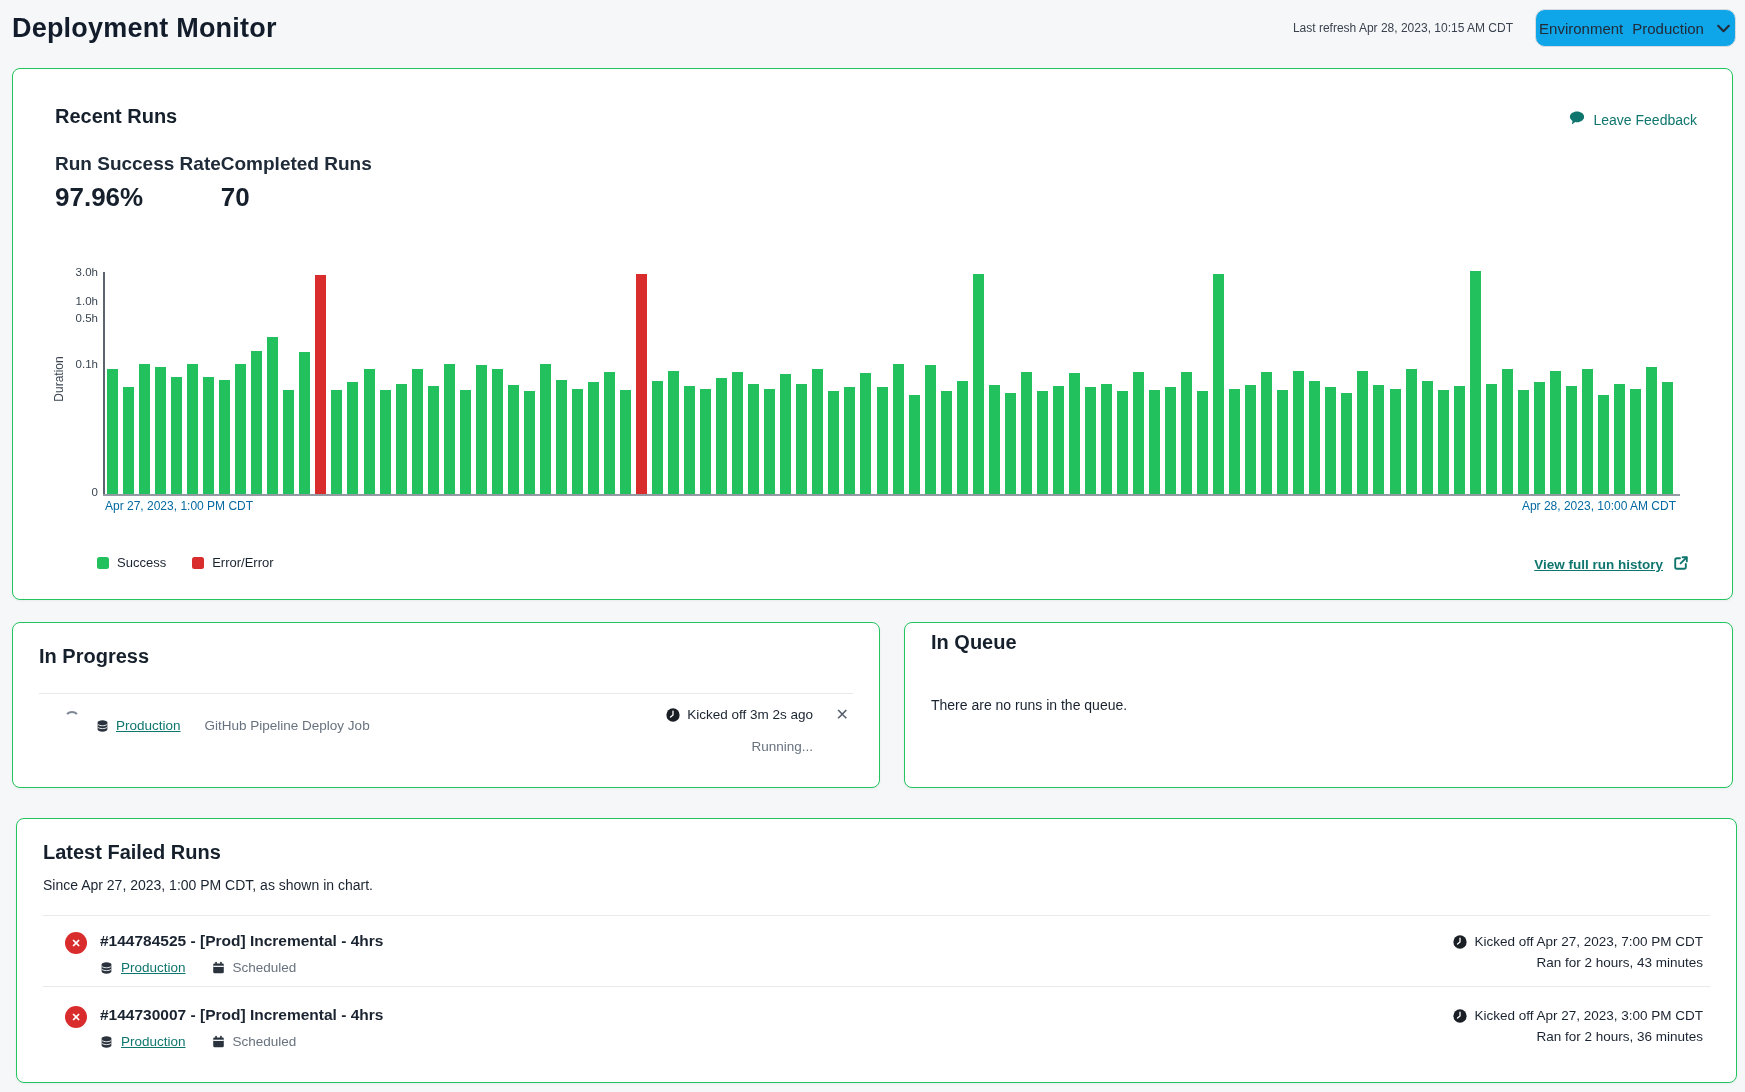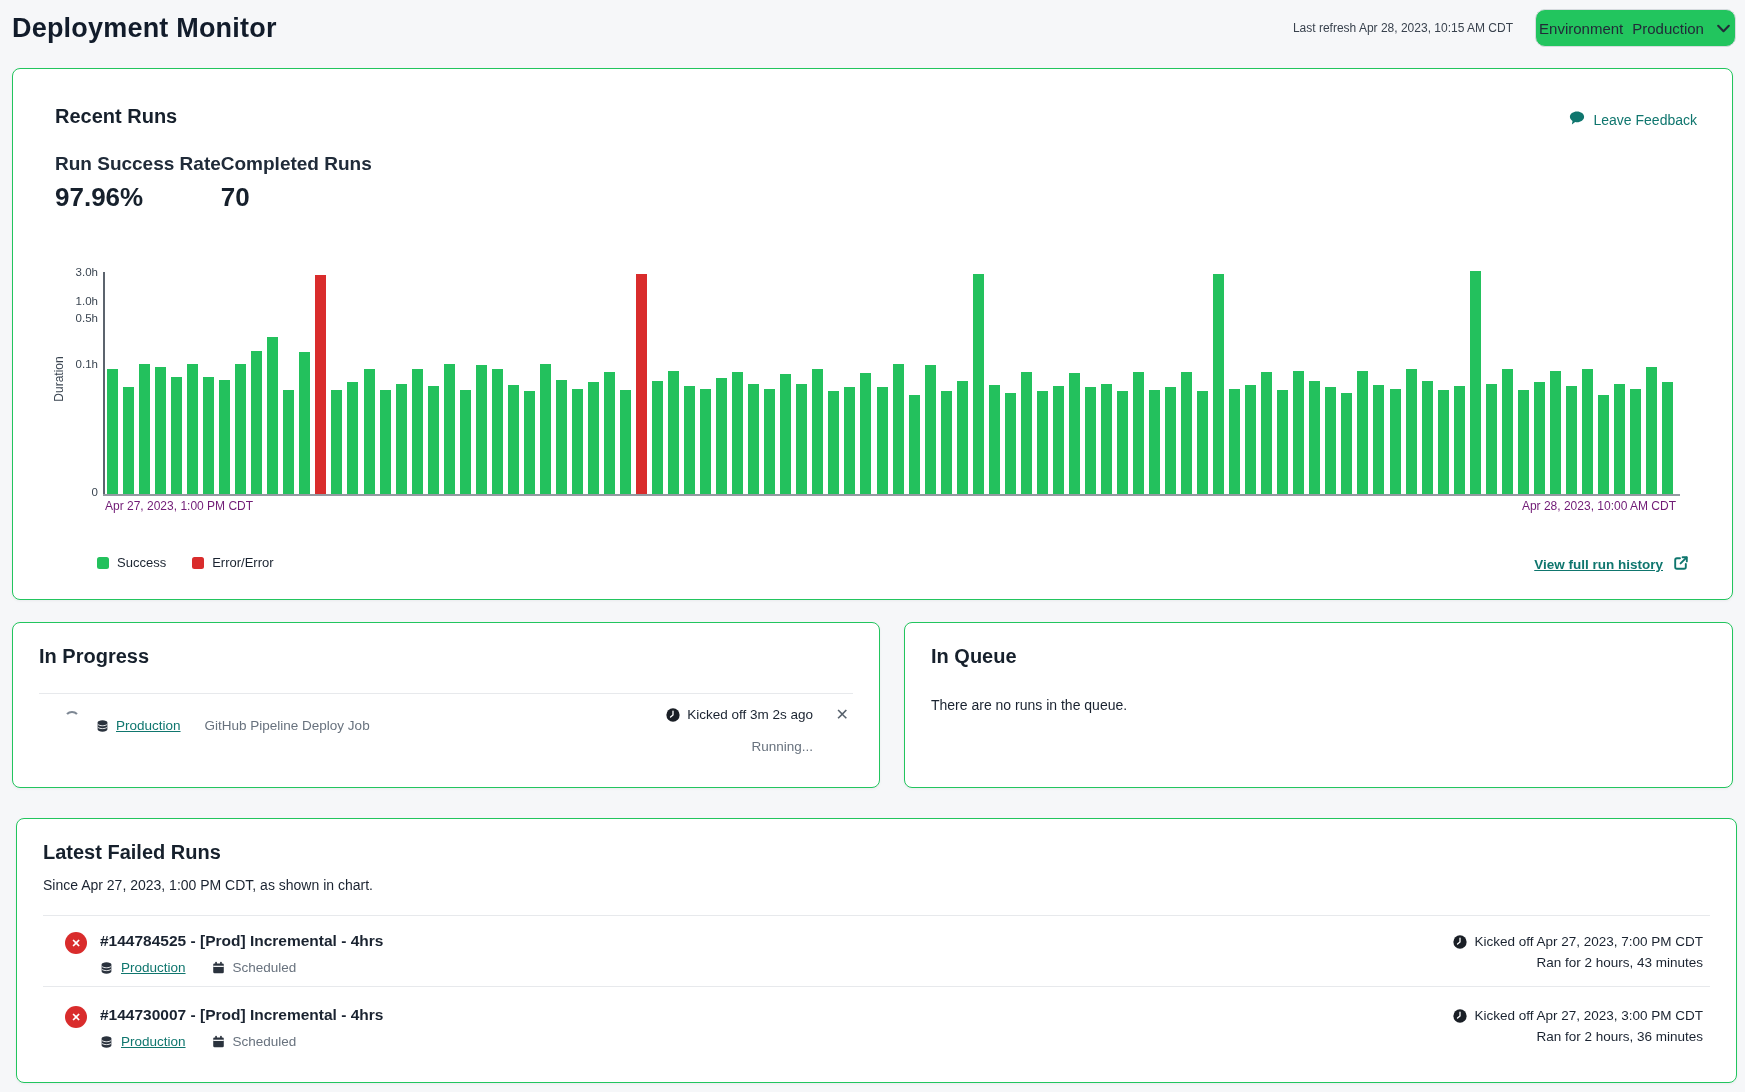--- a/index.html
+++ b/index.html
@@ -3,21 +3,21 @@
 <meta charset="utf-8">
 <style>
   * { margin:0; padding:0; box-sizing:border-box; }
   html,body { background:#F6F7F9; }
   body { font-family:"Liberation Sans", sans-serif; color:#1A2330; }
   .page { position:relative; width:1745px; height:1092px; background:#F6F7F9; overflow:hidden; }
 
   
   .page-title { position:absolute; left:12px; top:13px; font-size:27px; font-weight:700; color:#121C2B; letter-spacing:.2px; }
   .last-refresh { position:absolute; right:232px; top:21px; font-size:12px; color:#39424E; }
-  .env-select { position:absolute; left:1535px; top:9px; width:201px; height:38px; background:#22c55e;
+  .env-select { position:absolute; left:1535px; top:9px; width:201px; height:38px; background:#0ea5e9;
     border:1px solid #D7DBDF; border-radius:10px; display:flex; align-items:center; justify-content:center;
     gap:9px; font-size:15px; color:#222B38; cursor:pointer; font-family:inherit; }
   .env-select .chev { display:inline-flex; margin-left:2px; }
 
   
   .card { position:absolute; background:#fff; border:1px solid #22c55e; border-radius:8px;
     box-shadow:0 1px 3px rgba(16,24,40,.05);text-decoration:underline; }
   .card-recent  { left:12px; top:68px;  width:1721px; height:532px; }
   .card-progress{ left:12px; top:622px; width:868px;  height:166px; }
   .card-queue   { left:904px; top:622px; width:829px; height:166px; }
@@ -35,21 +35,21 @@
 
   
   .ylab { position:absolute; left:0; width:85px; text-align:right; font-size:11.5px; line-height:14px; color:#3A4551; }
   .duration-label { position:absolute; left:46px; top:310px; transform:translate(-50%,-50%) rotate(-90deg);
     font-size:12px; color:#3A4551; }
   .vaxis { position:absolute; left:90px; top:203px; width:1.5px; height:222px; background:#5C646E; }
   .baseline { position:absolute; left:90px; top:425px; width:1577px; height:1.5px; background:#949AA1; }
   .bars { position:absolute; left:94px; top:202px; width:1567px; height:223px;
     display:flex; align-items:flex-end; justify-content:space-between; }
   .bar { width:11px; }
-  .xlab { position:absolute; top:430px; font-size:12px; color:#701a75; }
+  .xlab { position:absolute; top:430px; font-size:12px; color:#0369a1; }
   .xlab.left { left:92px; } .xlab.right { right:56px; }
   .legend { position:absolute; left:84px; top:486px; display:flex; align-items:center; gap:26px; }
   .legend-item { display:flex; align-items:center; gap:8px; font-size:13px; color:#1A2330; }
   .swatch { width:12px; height:12px; border-radius:2.5px; display:inline-block; }
   .view-history { position:absolute; right:43px; top:486px; display:flex; align-items:center; gap:10px;
     color:#0F766E; font-size:13.5px; font-weight:600; cursor:pointer; }
   .view-history .txt { text-decoration:underline; }
 
   
   .divider { position:absolute; left:26px; right:26px; height:1px; background:#E7E9EC; }
@@ -69,21 +69,21 @@
   .spinner { position:absolute; left:0; top:8px; width:16px; height:16px; border-radius:50%;
     border:2px solid transparent; border-top-color:#7E8894; animation:spin 1.1s linear infinite; }
   @keyframes spin { to { transform:rotate(360deg);} }
   .prog-main { margin-left:32px; padding-top:4px; }
   .prog-tags { margin-top:11px; }
   .prog-right { position:absolute; right:36px; top:3px; }
   .prog-status { text-align:right; font-size:13.5px; margin-top:13px; line-height:19px; }
   .close-x { position:absolute; right:0; top:4px; font-size:16px; color:#57616C; cursor:pointer; line-height:16px; background:none; border:none; font-family:inherit; }
 
   
-  .queue-heading { position:absolute; left:26px; top:22px; }
+  .queue-heading { position:absolute; left:26px; top:8px; }
   .queue-msg { position:absolute; left:26px; top:74px; font-size:14px; color:#1A2330; }
 
   
   .failed-heading { position:absolute; left:26px; top:22px; }
   .failed-sub { position:absolute; left:26px; top:58px; font-size:14px; color:#1A2330; }
   .failed-divider1 { top:96px; }
   .failed-divider2 { top:167px; }
   .failed-row { position:absolute; left:48px; right:33px; height:62px; }
   .failed-row.r1 { top:112px; } .failed-row.r2 { top:186px; }
   .err-badge { position:absolute; left:0; top:1px; width:22px; height:22px; border-radius:50%;

